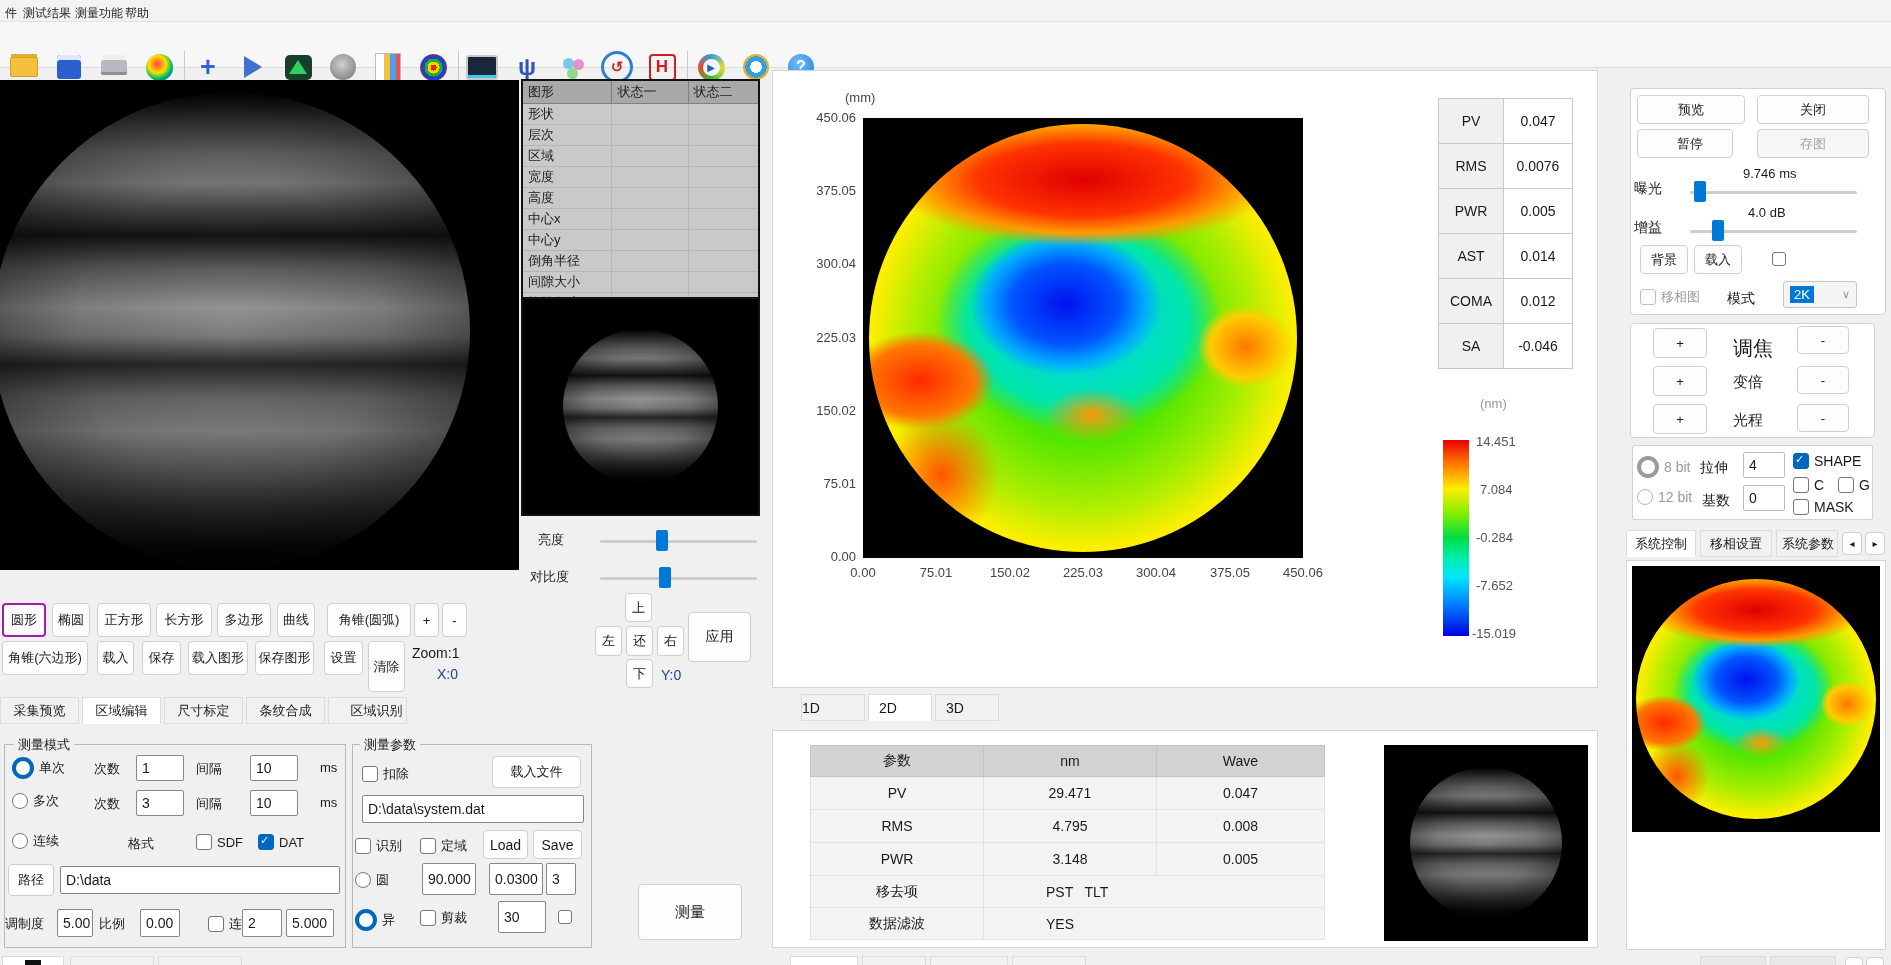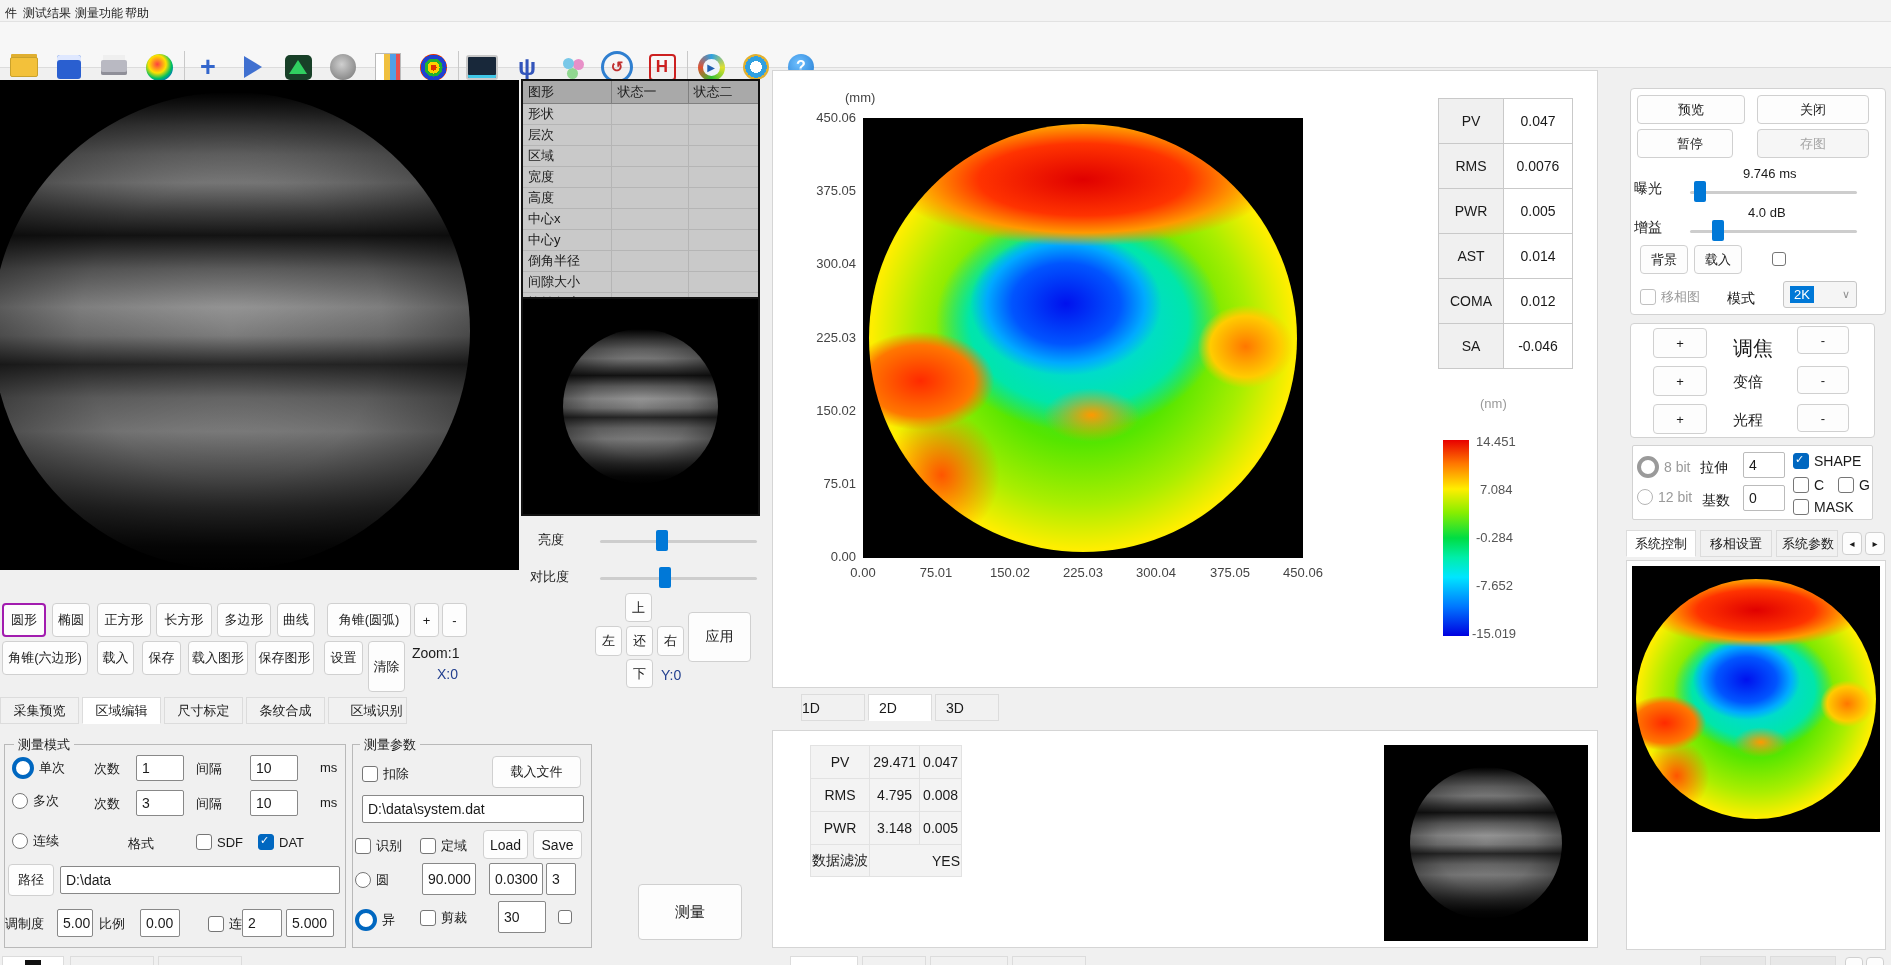--- a/index.html
+++ b/index.html
@@ -420,34 +420,43 @@
 
   
   <div class="a tab" style="left:801px;top:694px;width:64px;height:27px;font-size:14px;justify-content:flex-start;">1D</div>
   <div class="a tab on" style="left:868px;top:694px;width:64px;height:27px;font-size:14px;justify-content:flex-start;padding-left:10px;">2D</div>
   <div class="a tab" style="left:935px;top:694px;width:64px;height:27px;font-size:14px;justify-content:flex-start;padding-left:10px;">3D</div>
 
   
   <div class="a panel" style="left:772px;top:730px;width:826px;height:218px;"></div>
   <table class="a restab" style="left:810px;top:745px;">
     <tbody>
+        <tr style="height:31px;">
+      <th style="width:170px;">参数</th>
+      <th style="width:170px;">nm</th>
+      <th style="width:165px;">Wave</th>
+    </tr>
     <tr style="height:33px;">
           <td>PV</td>
           <td>29.471</td>
           <td>0.047</td>
         </tr>
     <tr style="height:33px;">
           <td>RMS</td>
           <td>4.795</td>
           <td>0.008</td>
         </tr>
     <tr style="height:33px;">
           <td>PWR</td>
           <td>3.148</td>
           <td>0.005</td>
+        </tr>
+    <tr style="height:32px;">
+          <td>移去项</td>
+          <td colspan="2" class="pre" style="text-align:left;padding-left:62px;">PST   TLT</td>
         </tr>
     <tr style="height:32px;">
           <td>数据滤波</td>
           <td colspan="2" style="text-align:left;padding-left:62px;">YES</td>
         </tr>
   </tbody>
     </table>
   <div class="a" style="left:1384px;top:745px;width:204px;height:196px;background:#000;overflow:hidden;">
     <div class="a fr" style="left:26px;top:22px;width:152px;height:152px;"></div>
   </div>

